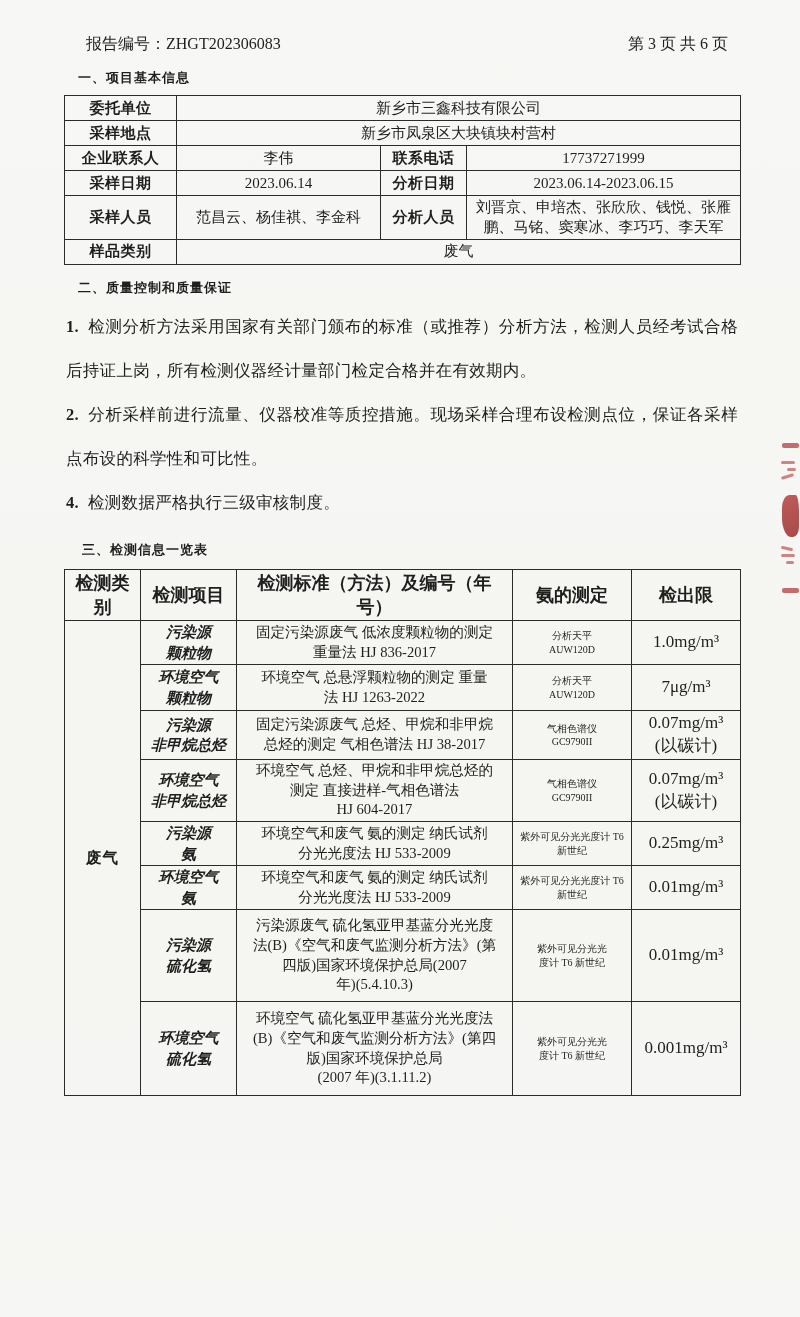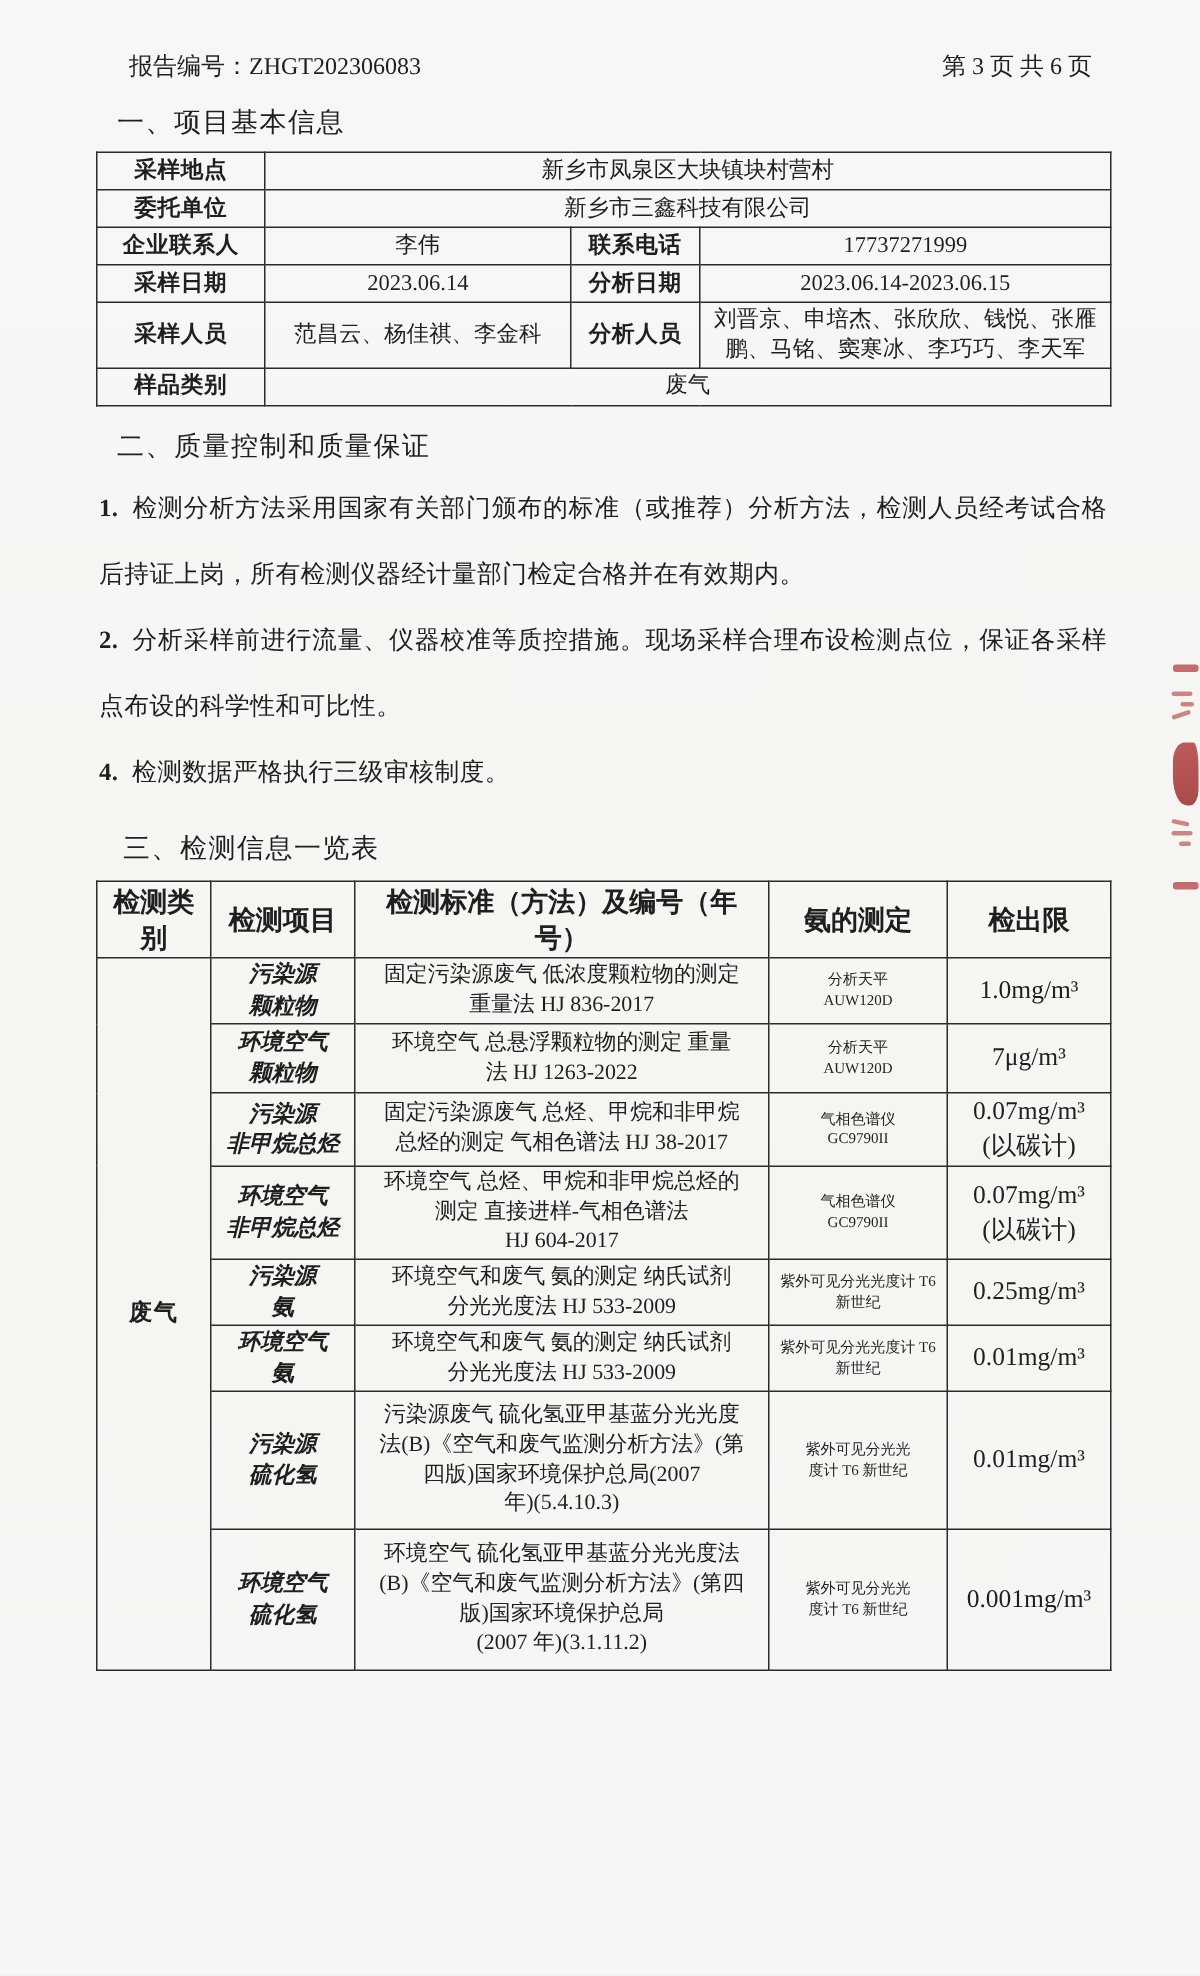--- a/index.html
+++ b/index.html
@@ -16,21 +16,21 @@
     background:linear-gradient(180deg,#f7f7f5 0%,#f5f5f2 60%,#f6f6f4 100%);
     box-sizing:border-box;
     padding:34px 60px 0 64px;
   }
   .doc-header{
     display:flex;justify-content:space-between;align-items:baseline;
     padding-left:22px;padding-right:12px;
     font-size:16px;
   }
   .section-title{
-    font-weight:normal;font-size:18px;
+    font-weight:bold;font-size:13px;
     margin:14px 0 8px 14px;
     letter-spacing:1px;
   }
   table{border-collapse:collapse;table-layout:fixed;width:676px;}
   table,td,th{border:1.5px solid #2b2b2b;}
   td,th{
     padding:1px 4px;
     text-align:center;vertical-align:middle;
     font-size:15px;
     white-space:pre-line;
@@ -87,26 +87,26 @@
 
   <table class="info-table">
     <colgroup>
         <col style="width:112px">
         <col style="width:204px">
         <col style="width:86px">
         <col style="width:274px">
       </colgroup>
     <tbody>
         <tr>
+      <td class="lbl">委托单位</td>
+      <td colspan="3">新乡市三鑫科技有限公司</td>
+    </tr>
+    <tr>
       <td class="lbl">采样地点</td>
       <td colspan="3">新乡市凤泉区大块镇块村营村</td>
-    </tr>
-    <tr>
-      <td class="lbl">委托单位</td>
-      <td colspan="3">新乡市三鑫科技有限公司</td>
     </tr>
     <tr>
       <td class="lbl">企业联系人</td>
       <td>李伟</td>
       <td class="lbl">联系电话</td>
       <td>17737271999</td>
     </tr>
     <tr>
       <td class="lbl">采样日期</td>
       <td>2023.06.14</td>

